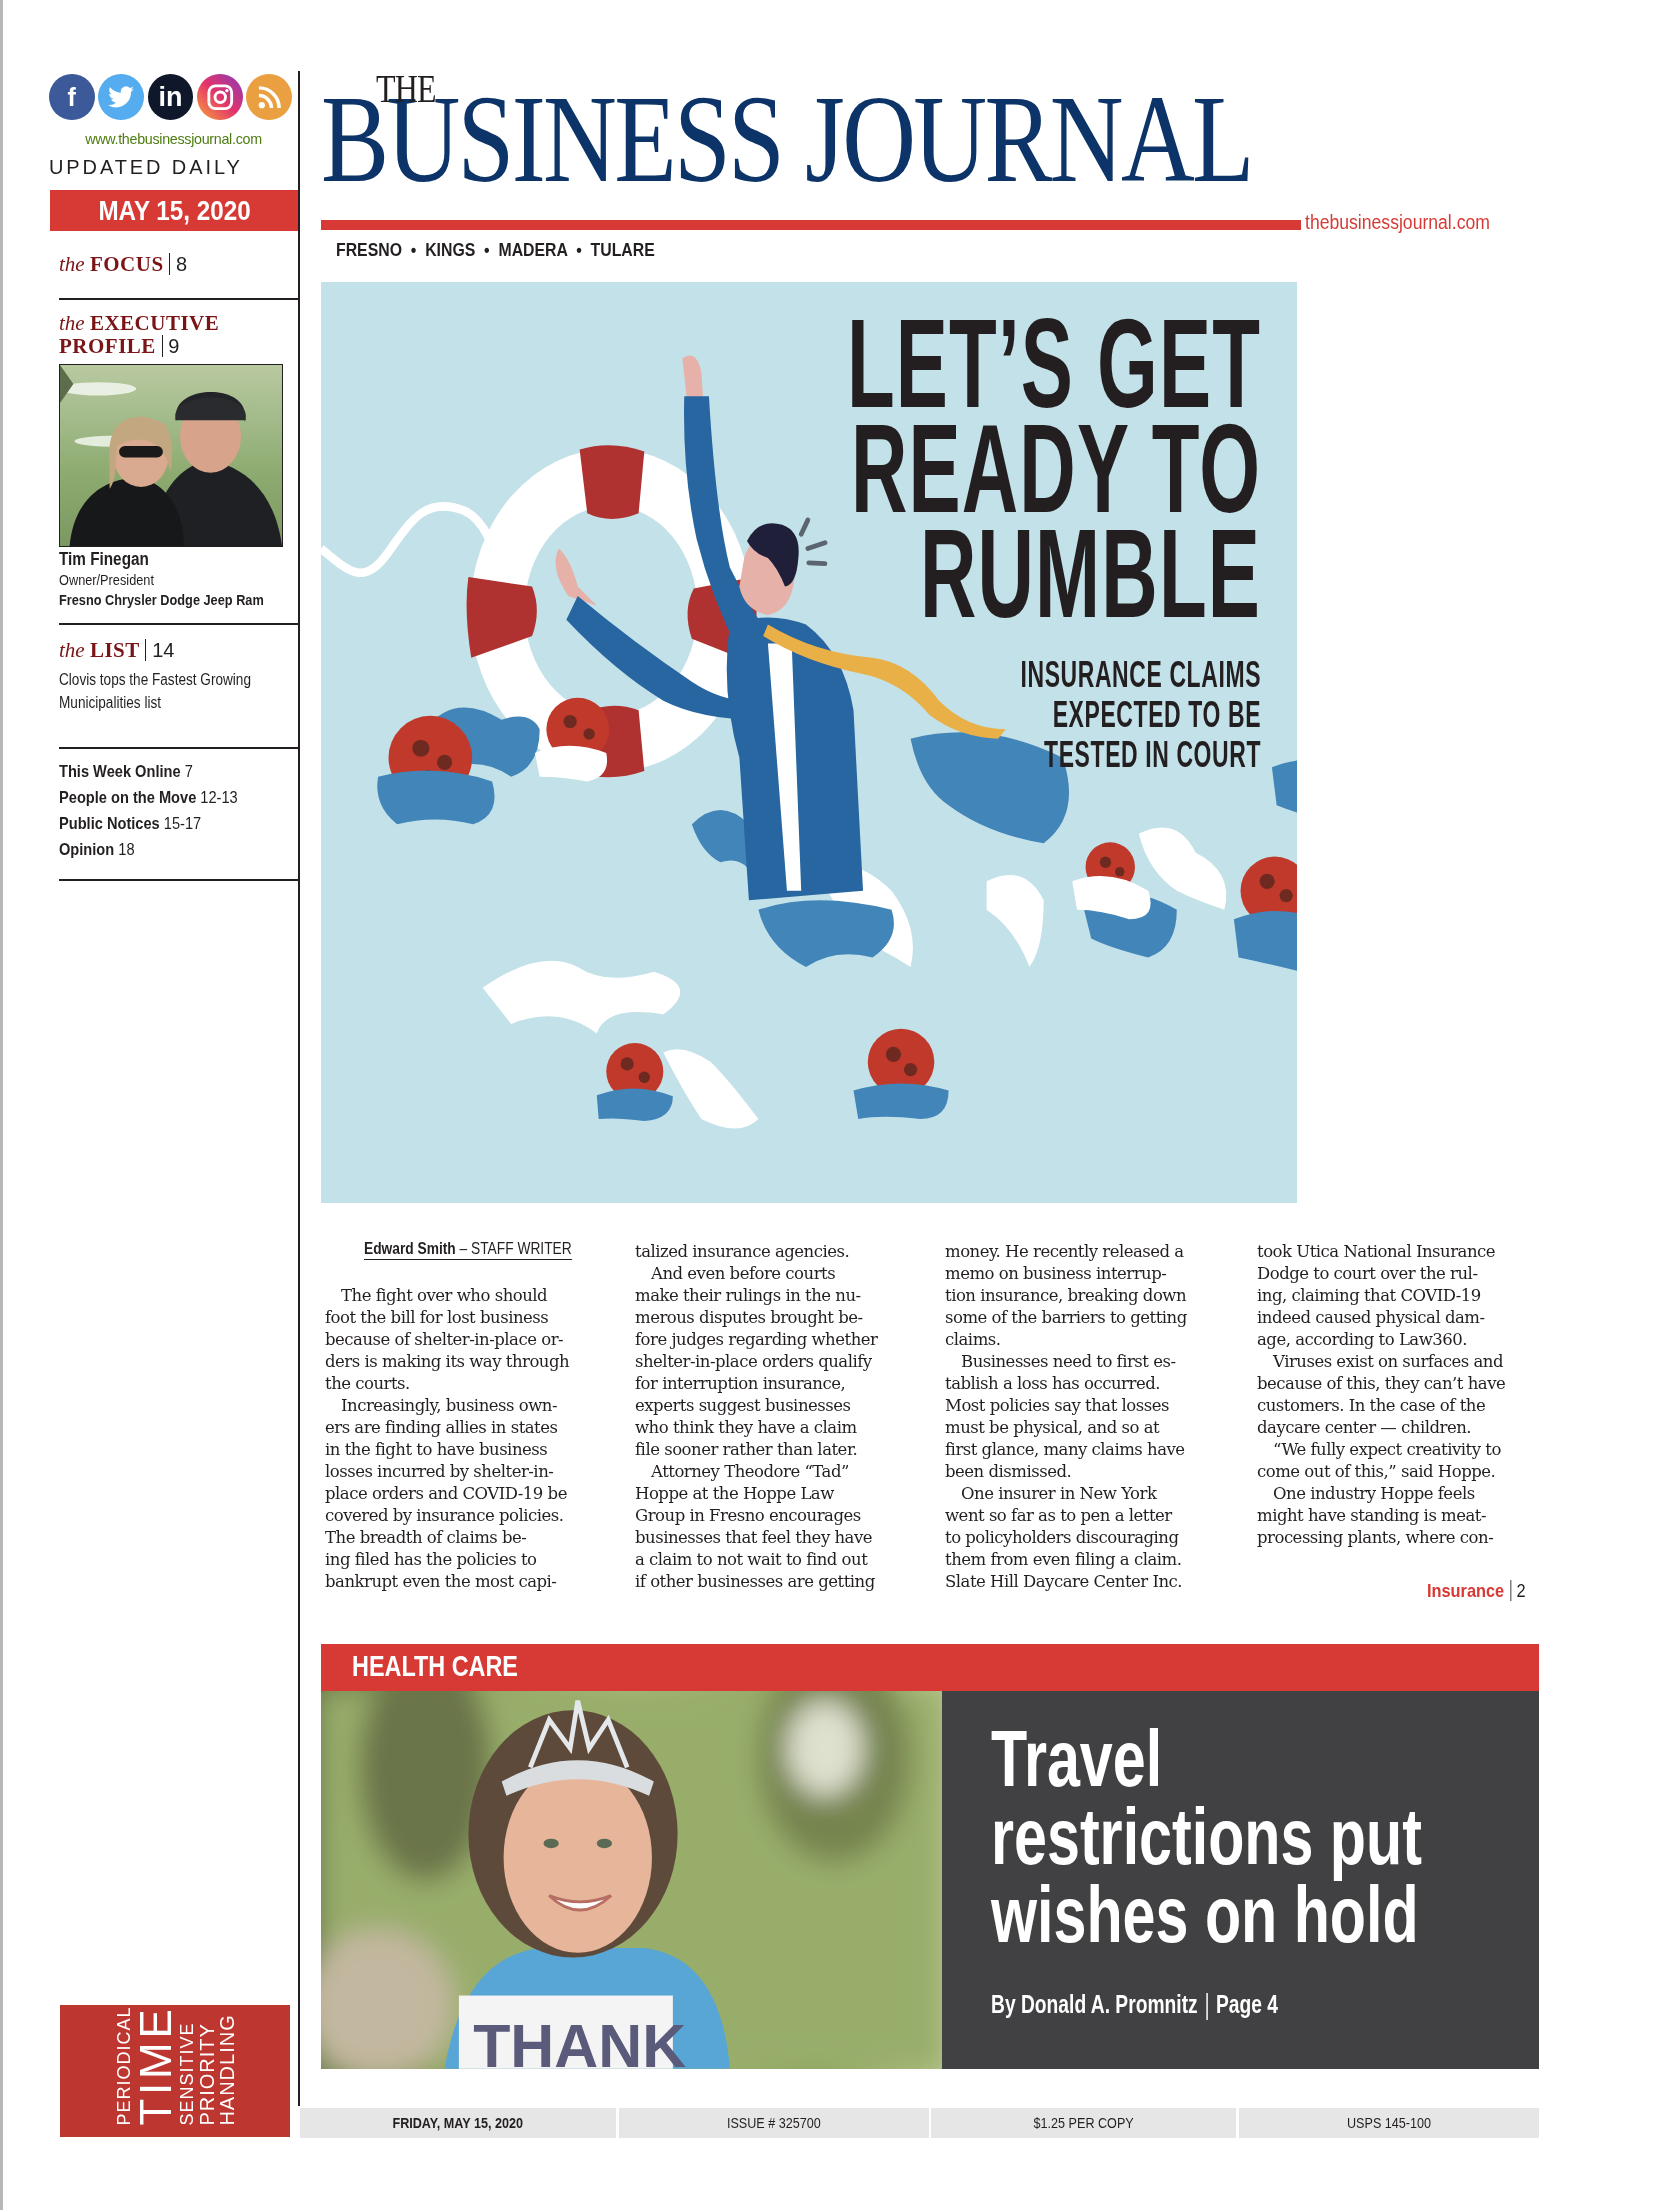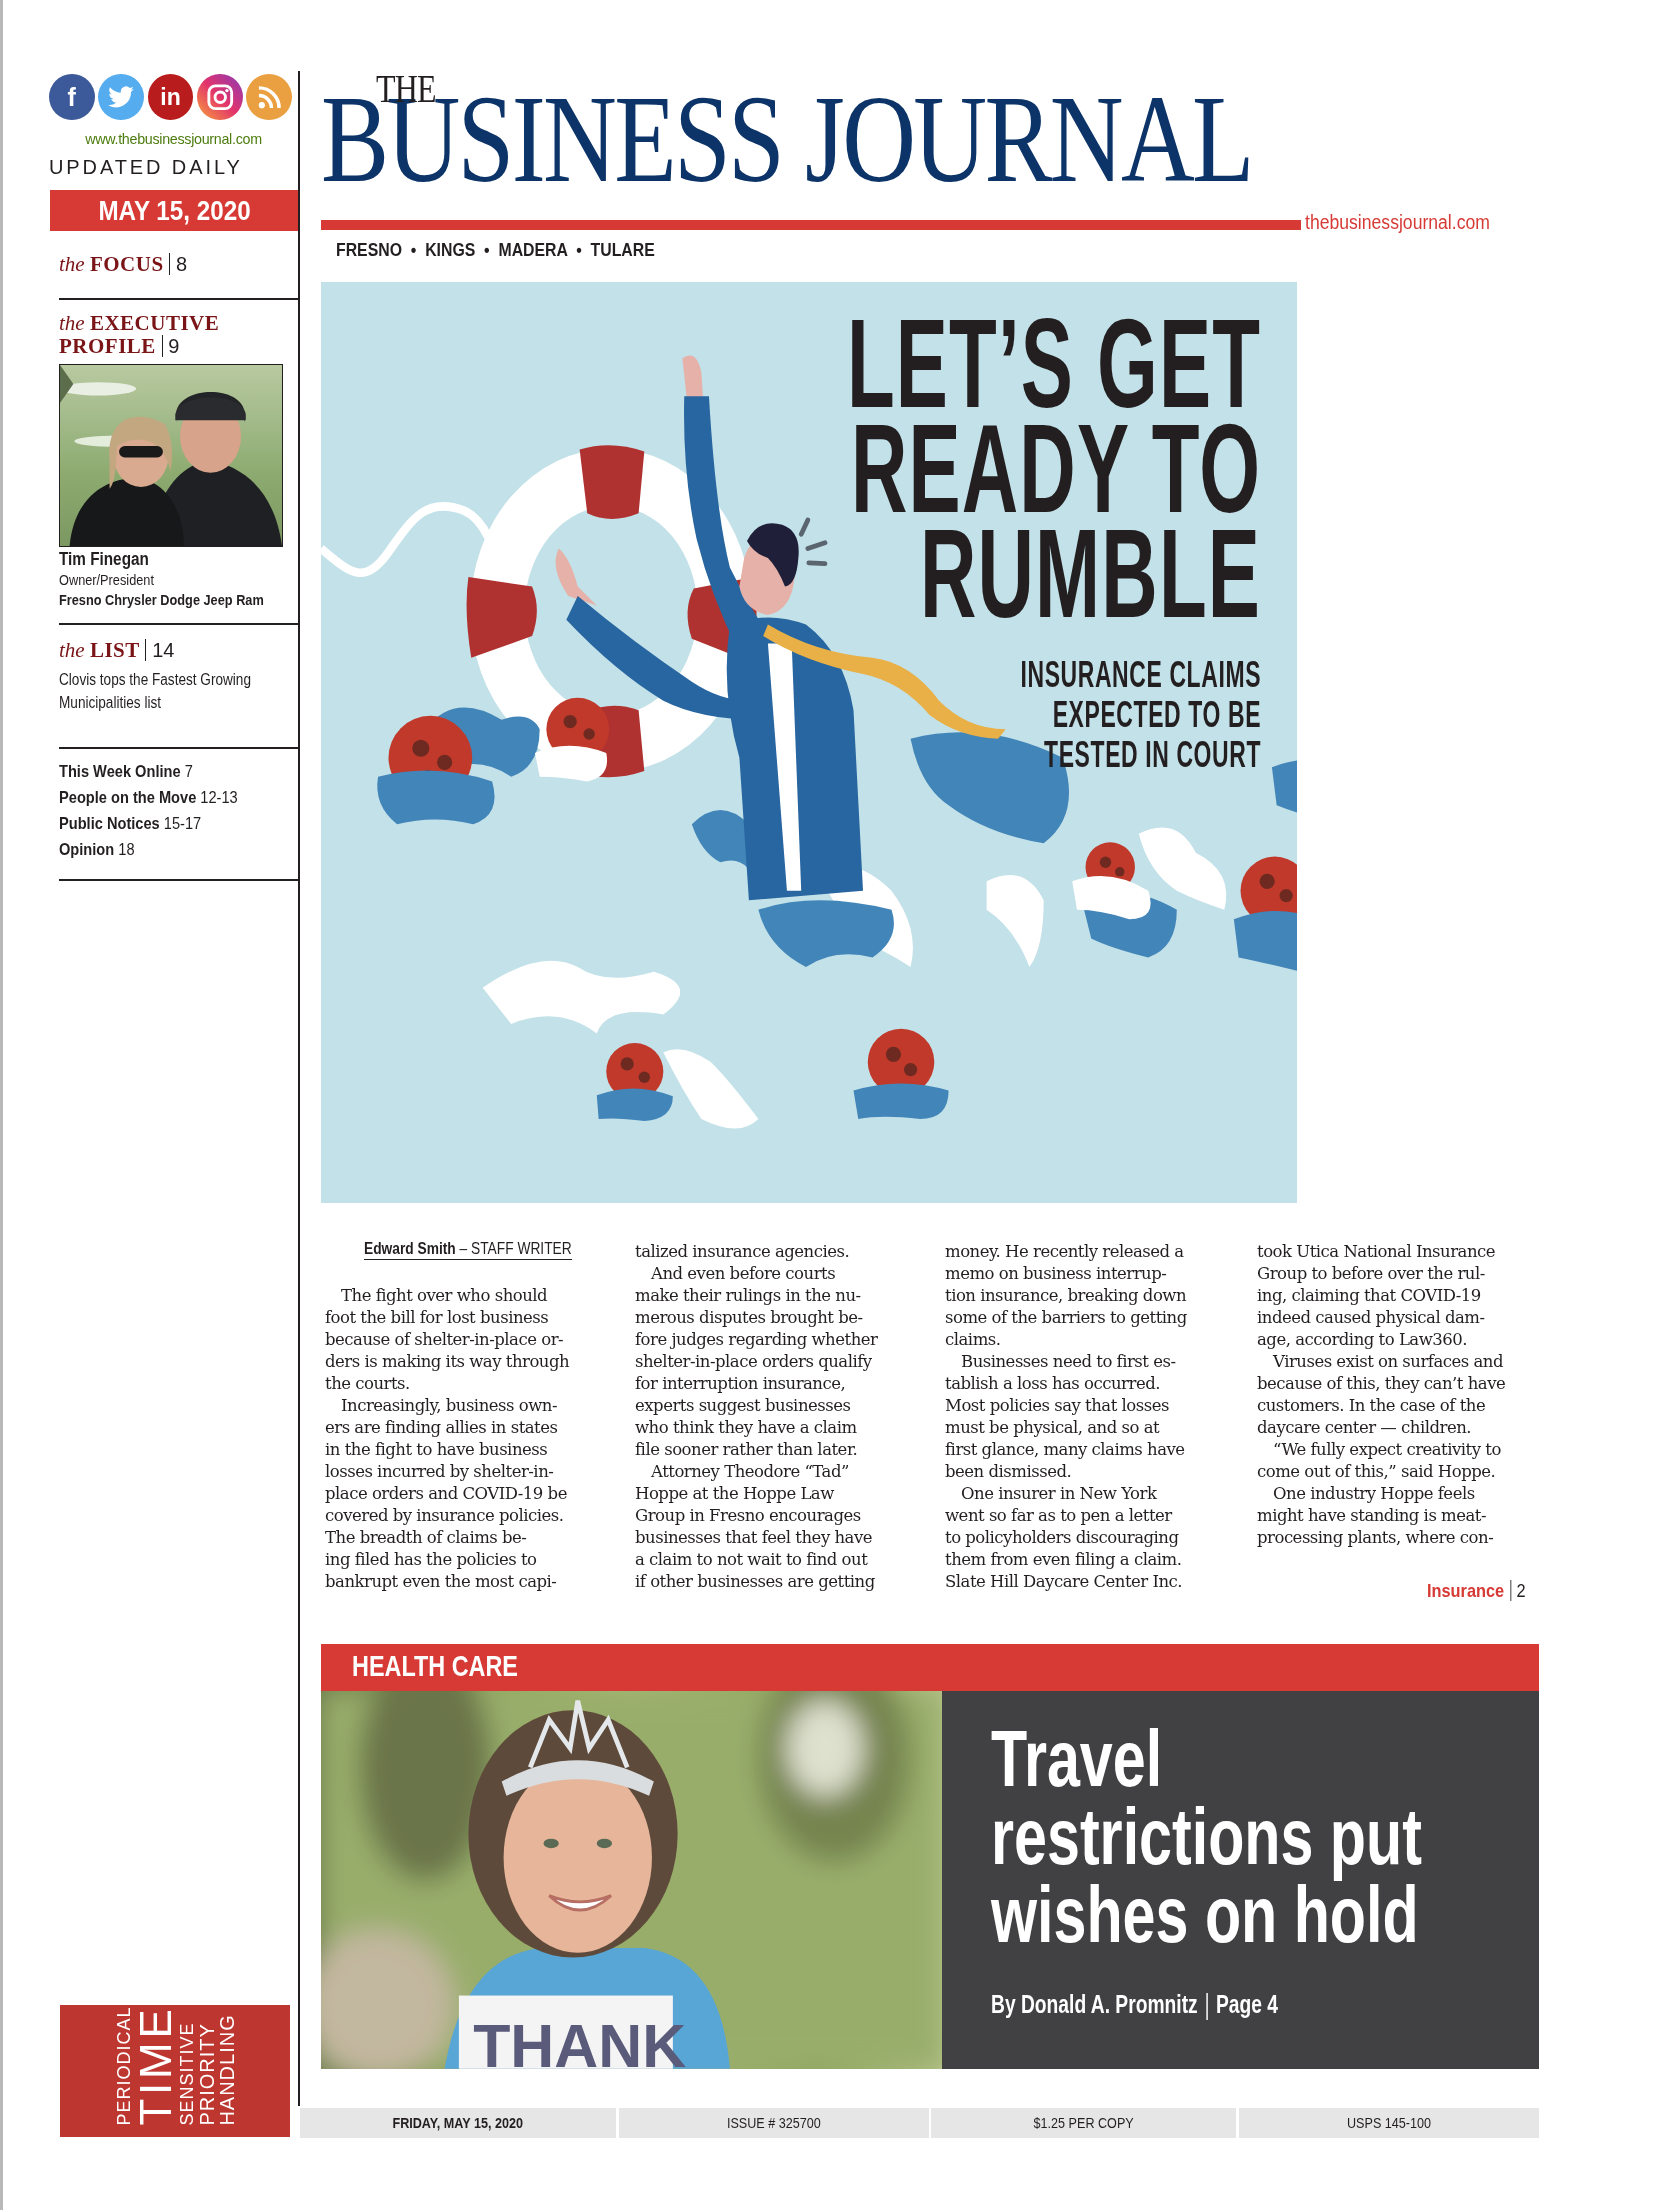--- a/index.html
+++ b/index.html
@@ -64,21 +64,21 @@
 
 <div class="abs page-edge"></div>
 
 <div class="abs social">
   <div class="ic" style="background:#3c5a99">f</div>
   <div class="ic" style="background:#55acee;font-size:21px">
     <svg width="27" height="23" viewBox="0 0 28 24">
         <path d="M27 3c-1 .5-2 .7-3.2.9 1.2-.7 2-1.8 2.4-3-1.1.6-2.3 1.1-3.5 1.3A5.5 5.5 0 0 0 13.3 7C8.8 6.8 4.8 4.6 2 1.3c-1.5 2.6-.7 5.8 1.7 7.4-.9 0-1.8-.3-2.5-.7 0 2.7 1.9 5 4.5 5.5-.8.2-1.7.3-2.5.1.7 2.2 2.8 3.8 5.1 3.8A11 11 0 0 1 0 19.7 15.6 15.6 0 0 0 24 6.6V5.9c1.1-.8 2.1-1.7 2.9-2.9z" fill="#fff"></path>
       </svg>
   </div>
-  <div class="ic" style="background:#b91c1c;font-size:23px">in</div>
+  <div class="ic" style="background:#0f172a;font-size:27px">in</div>
   <div class="ic" style="background:linear-gradient(45deg,#f9a43a,#e2336b 50%,#8a3ab9)">
     <svg width="28.5" height="28.5" viewBox="0 0 30 30">
         <rect x="3" y="3" width="24" height="24" rx="7" fill="none" stroke="#fff" stroke-width="3"></rect>
         <circle cx="15" cy="15" r="5.5" fill="none" stroke="#fff" stroke-width="3"></circle>
         <circle cx="22" cy="8" r="1.8" fill="#fff"></circle>
       </svg>
   </div>
   <div class="ic" style="background:#eaa040">
     <svg width="25" height="25" viewBox="0 0 26 26">
         <circle cx="5" cy="21" r="3.2" fill="#fff"></circle>
@@ -300,21 +300,21 @@
     <p>first glance, many claims have</p>
     <p>been dismissed.</p>
     <p class="ind">One insurer in New York</p>
     <p>went so far as to pen a letter</p>
     <p>to policyholders discouraging</p>
     <p>them from even filing a claim.</p>
     <p>Slate Hill Daycare Center Inc.</p>
   </div>
 <div class="abs col" id="col3" style="left:1257px;top:1241px;">
     <p>took Utica National Insurance</p>
-    <p>Group to before over the rul-</p>
+    <p>Dodge to court over the rul-</p>
     <p>ing, claiming that COVID-19</p>
     <p>indeed caused physical dam-</p>
     <p>age, according to Law360.</p>
     <p class="ind">Viruses exist on surfaces and</p>
     <p>because of this, they can’t have</p>
     <p>customers. In the case of the</p>
     <p>daycare center — children.</p>
     <p class="ind">“We fully expect creativity to</p>
     <p>come out of this,” said Hoppe.</p>
     <p class="ind">One industry Hoppe feels</p>

